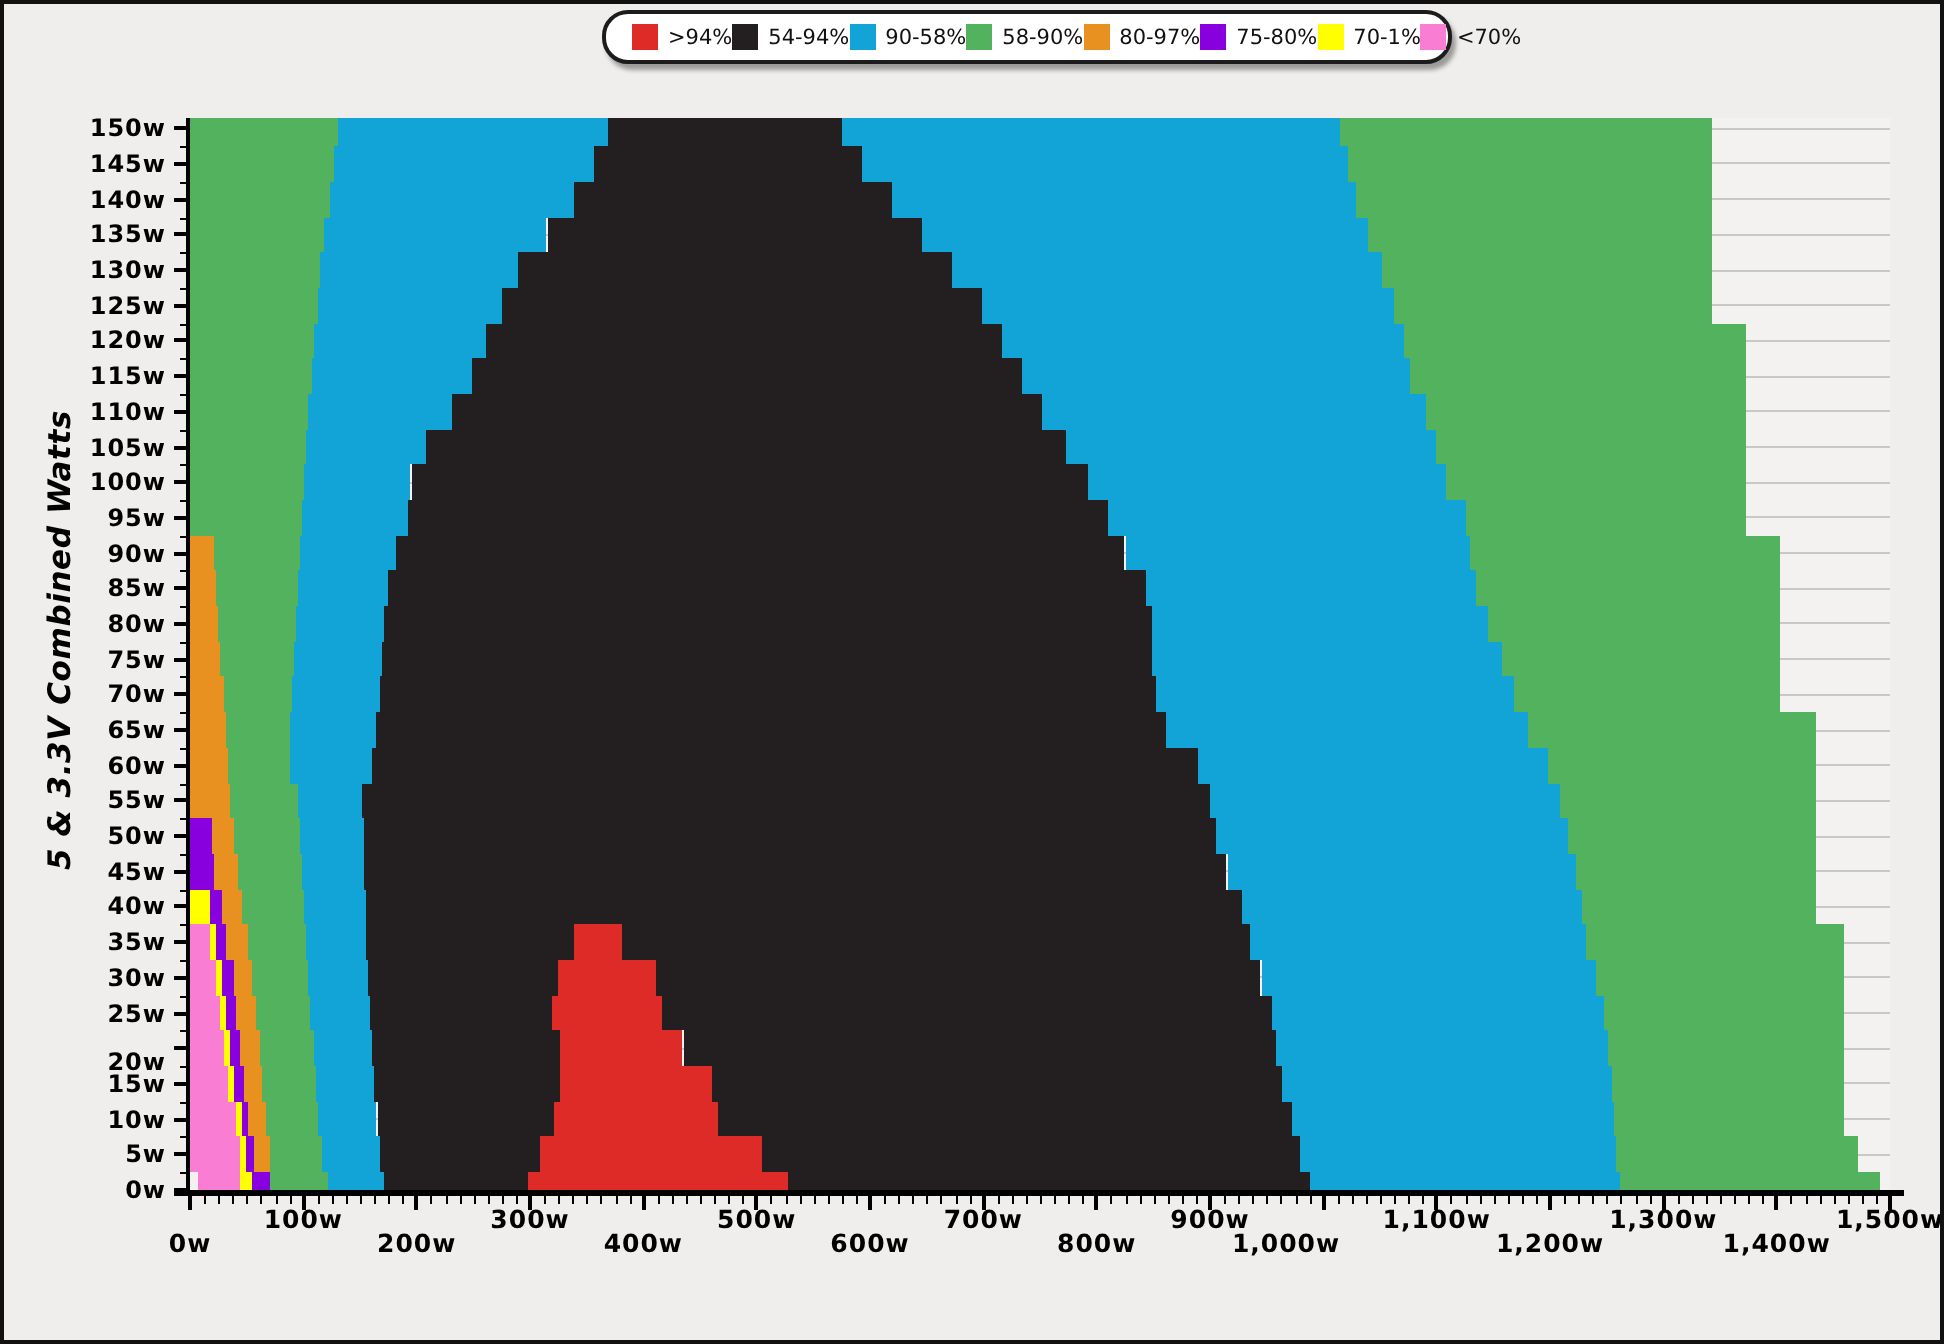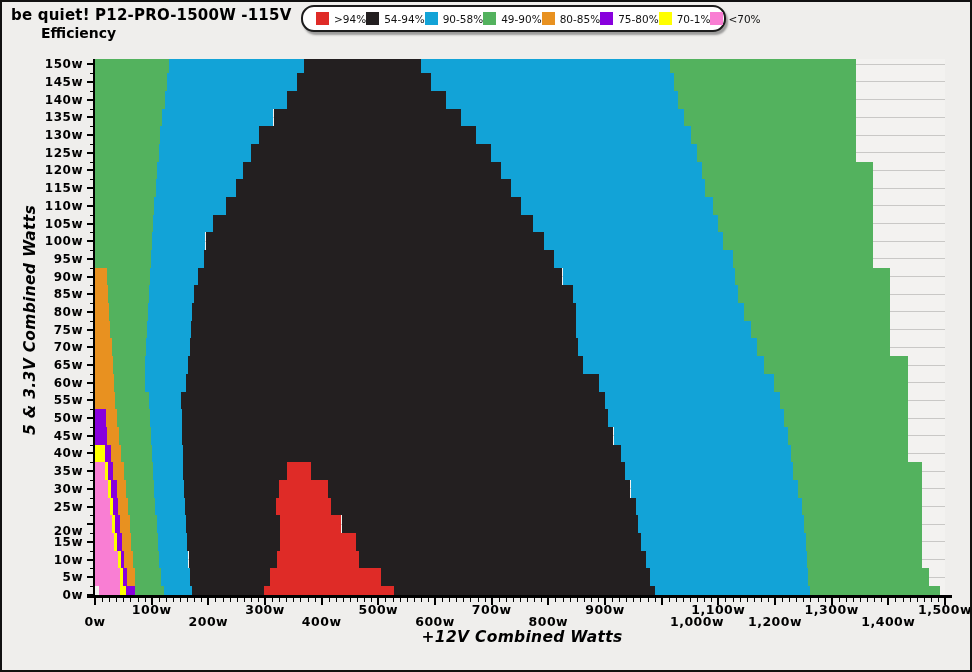--- a/index.html
+++ b/index.html
@@ -53,45 +53,41 @@
     transform:translate(-50%,-50%) rotate(-90deg);
     font-size:15.5px; font-weight:bold; font-style:italic; color:#000;
     white-space:nowrap; letter-spacing:0.3px;
   }
 </style>
 </head>
 <body>
 
 <div id="frame">
 
-  <div id="title-block">
-    <div id="title-line1">be quiet! P12-PRO-1500W -115V</div>
-    <div id="title-line2">Efficiency</div>
-  </div>
 
   <div id="legend">
       <span class="legend-item">
         <span class="legend-swatch" style="background: rgb(223, 43, 39);"></span>
         <span class="legend-label">&gt;94%</span>
       </span>
       <span class="legend-item">
         <span class="legend-swatch" style="background: rgb(35, 31, 32);"></span>
         <span class="legend-label">54-94%</span>
       </span>
       <span class="legend-item">
         <span class="legend-swatch" style="background: rgb(18, 163, 215);"></span>
         <span class="legend-label">90-58%</span>
       </span>
       <span class="legend-item">
         <span class="legend-swatch" style="background: rgb(83, 178, 94);"></span>
-        <span class="legend-label">49-90%</span>
+        <span class="legend-label">58-90%</span>
       </span>
       <span class="legend-item">
         <span class="legend-swatch" style="background: rgb(232, 145, 32);"></span>
-        <span class="legend-label">80-85%</span>
+        <span class="legend-label">80-97%</span>
       </span>
       <span class="legend-item">
         <span class="legend-swatch" style="background: rgb(136, 0, 221);"></span>
         <span class="legend-label">75-80%</span>
       </span>
       <span class="legend-item">
         <span class="legend-swatch" style="background: rgb(255, 255, 0);"></span>
         <span class="legend-label">70-1%</span>
       </span>
       <span class="legend-item">
@@ -368,21 +364,21 @@
       <div class="x-tick-label" style="left: 376.333px; top: 600px;">500w</div>
       <div class="x-tick major" style="left: 432px;"></div>
       <div class="x-tick-label" style="left: 433px; top: 612px;">600w</div>
       <div class="x-tick major" style="left: 488.667px;"></div>
       <div class="x-tick-label" style="left: 489.667px; top: 600px;">700w</div>
       <div class="x-tick major" style="left: 545.333px;"></div>
       <div class="x-tick-label" style="left: 546.333px; top: 612px;">800w</div>
       <div class="x-tick major" style="left: 602px;"></div>
       <div class="x-tick-label" style="left: 603px; top: 600px;">900w</div>
       <div class="x-tick major" style="left: 658.667px;"></div>
-      <div class="x-tick-label" style="left: 695px; top: 612px;">1,000w</div>
+      <div class="x-tick-label" style="left: 641px; top: 612px;">1,000w</div>
       <div class="x-tick major" style="left: 715.333px;"></div>
       <div class="x-tick-label" style="left: 716.333px; top: 600px;">1,100w</div>
       <div class="x-tick major" style="left: 772px;"></div>
       <div class="x-tick-label" style="left: 773px; top: 612px;">1,200w</div>
       <div class="x-tick major" style="left: 828.667px;"></div>
       <div class="x-tick-label" style="left: 829.667px; top: 600px;">1,300w</div>
       <div class="x-tick major" style="left: 885.333px;"></div>
       <div class="x-tick-label" style="left: 886.333px; top: 612px;">1,400w</div>
       <div class="x-tick major" style="left: 942px;"></div>
       <div class="x-tick-label" style="left: 943px; top: 600px;">1,500w</div>
@@ -578,16 +574,15 @@
       <div class="y-tick minor" style="top: 194.98px;"></div>
       <div class="y-tick minor" style="top: 177.29px;"></div>
       <div class="y-tick minor" style="top: 159.601px;"></div>
       <div class="y-tick minor" style="top: 141.911px;"></div>
       <div class="y-tick minor" style="top: 124.221px;"></div>
       <div class="y-tick minor" style="top: 106.531px;"></div>
       <div class="y-tick minor" style="top: 88.8416px;"></div>
       <div class="y-tick minor" style="top: 71.1518px;"></div>
     </div>
 
-  <div id="x-axis-title">+12V Combined Watts</div>
   <div id="y-axis-title">5 &amp; 3.3V Combined Watts</div>
 
 </div>
 
 </body></html>

